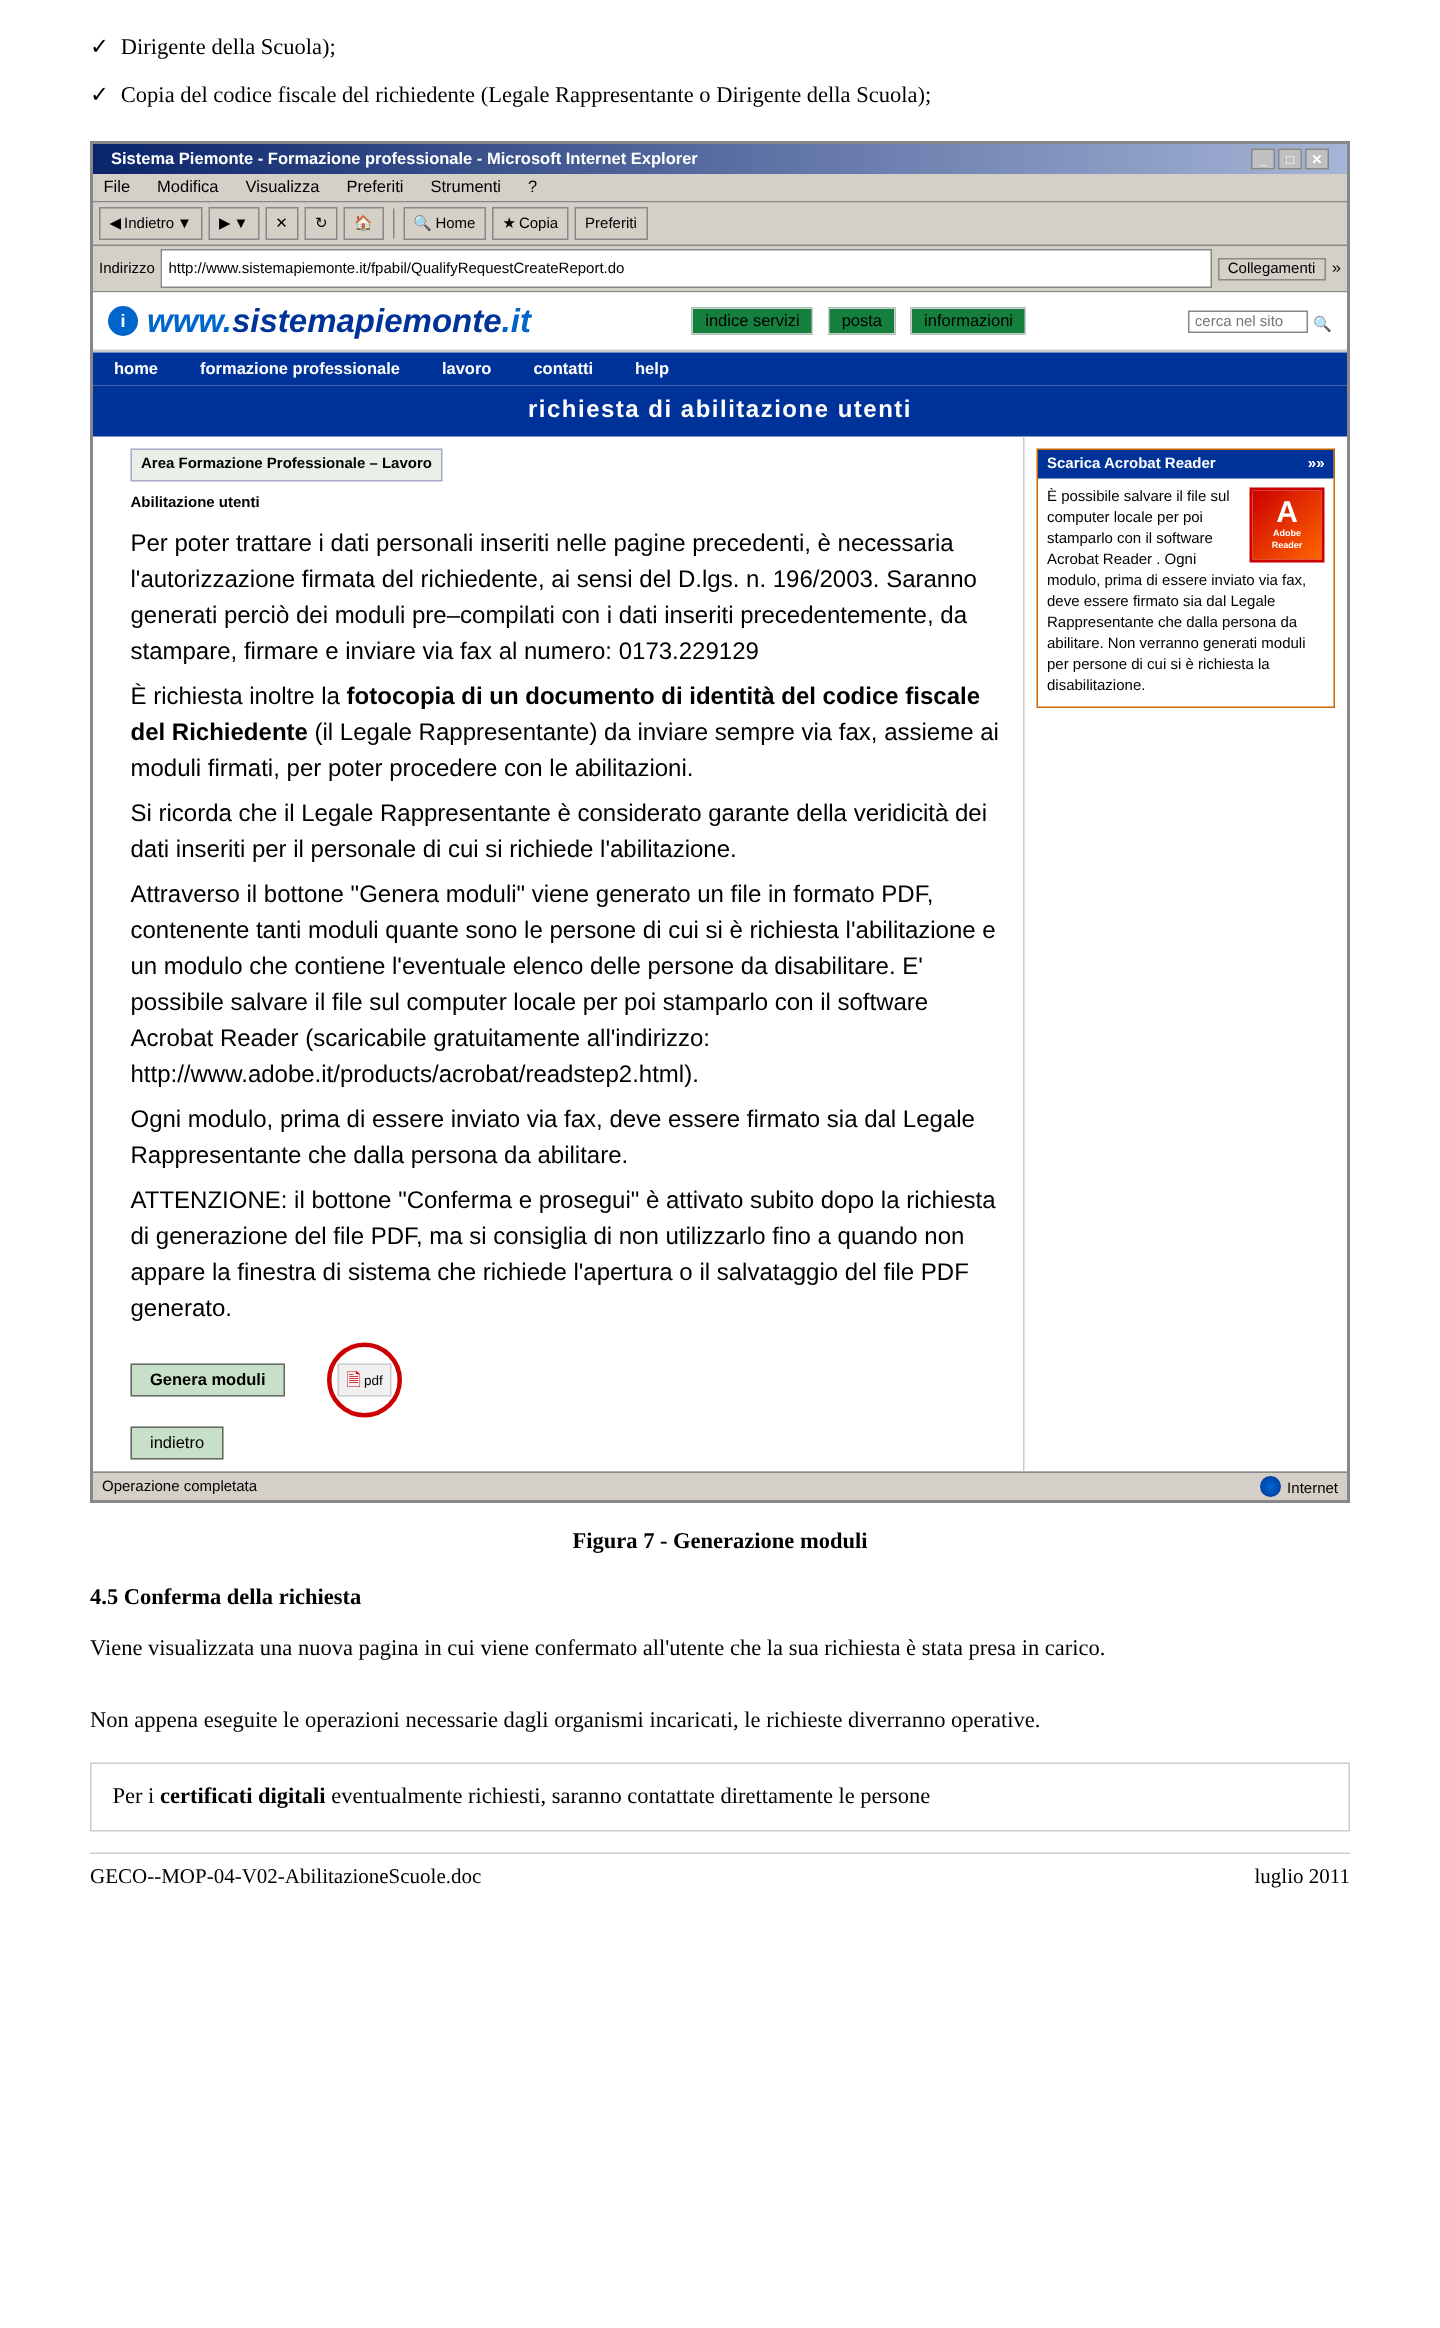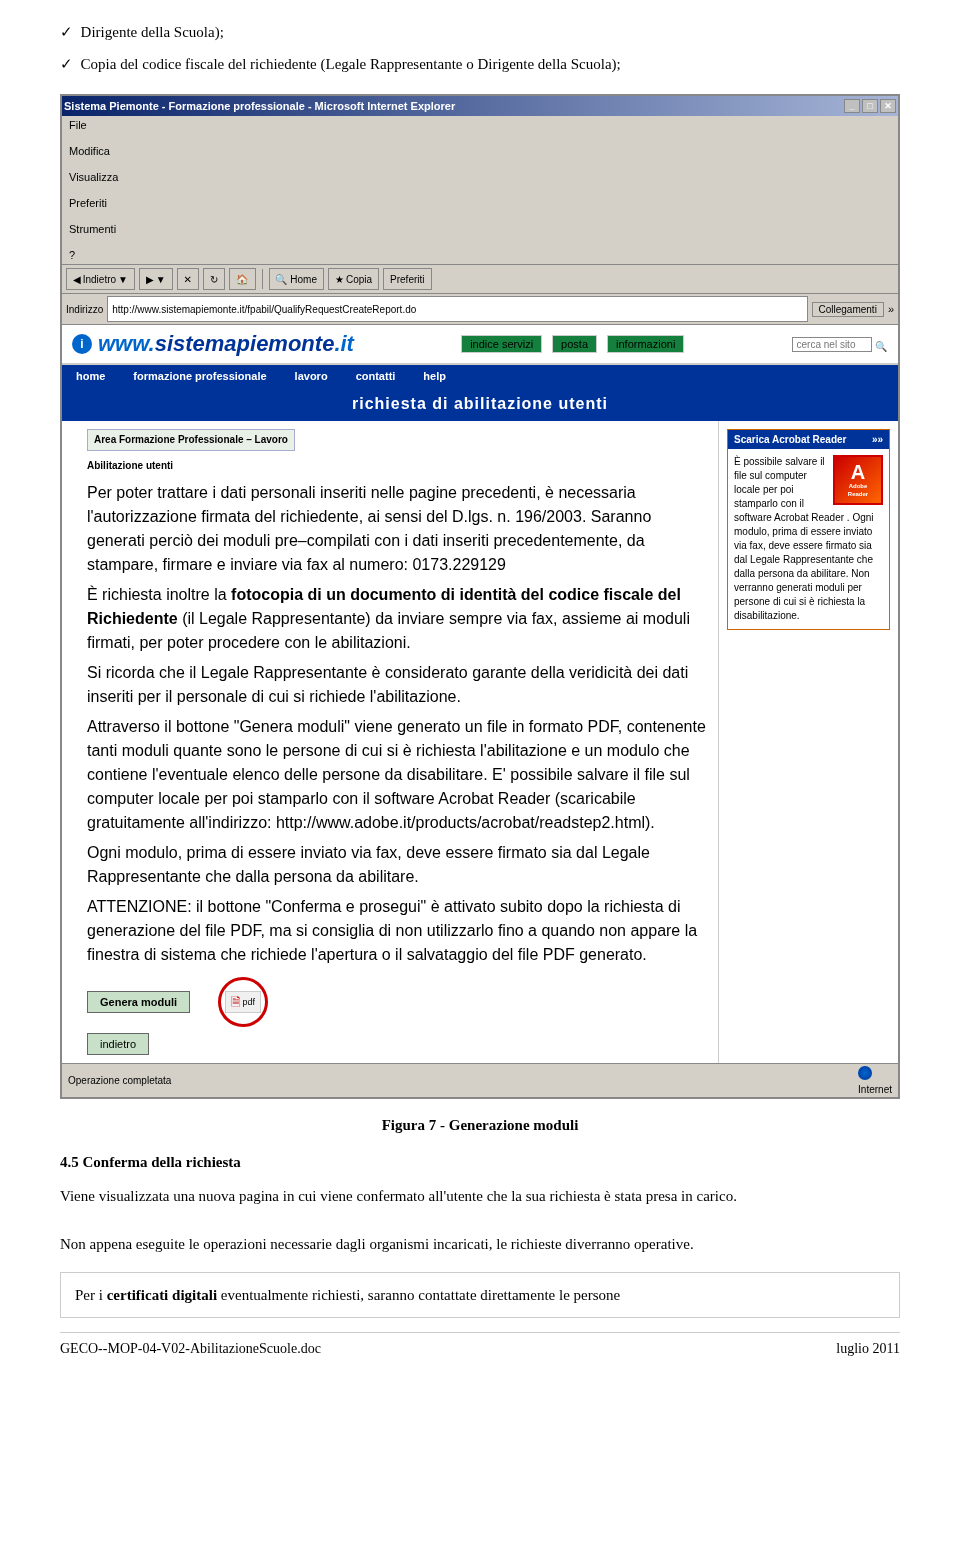--- a/index.html
+++ b/index.html
@@ -36,21 +36,21 @@
       border: 2px solid #888;
       background: #c0c0c0;
       margin: 18px 0 18px 0;
       font-family: Arial, sans-serif;
       font-size: 11px;
     }
 
     .browser-titlebar {
       background: linear-gradient(to right, #0a246a, #a6b5d7);
       color: #fff;
-      padding: 3px 2px;
+      padding: 3px 12px;
       display: flex;
       justify-content: space-between;
       align-items: center;
       font-size: 11px;
       font-weight: bold;
     }
 
     .browser-titlebar-buttons {
       display: flex;
       gap: 2px;
@@ -68,21 +68,20 @@
       cursor: pointer;
     }
 
     .browser-menubar {
       background: #d4d0c8;
       padding: 2px 4px;
       display: flex;
       gap: 12px;
       font-size: 11px;
       border-bottom: 1px solid #888;
-      flex-direction: column;
     }
 
     .menu-item {
       cursor: pointer;
       padding: 1px 3px;
     }
 
     .browser-toolbar {
       background: #d4d0c8;
       padding: 3px 4px;
@@ -312,21 +311,21 @@
       align-items: center;
       gap: 2px;
     }
 
     .pdf-icon {
       color: #cc0000;
       font-size: 12px;
     }
 
     .sidebar-content {
-      width: 180px;
+      width: 216px;
       padding: 8px;
       font-size: 10px;
       border-left: 1px solid #ccc;
     }
 
     .sidebar-box {
       border: 1px solid #cc6600;
       margin-bottom: 10px;
     }
 
@@ -376,23 +375,22 @@
       border-top: 1px solid #888;
       padding: 2px 6px;
       display: flex;
       justify-content: space-between;
       align-items: center;
       font-size: 10px;
     }
 
     .status-internet {
       display: flex;
-      align-items: flex-start;
+      align-items: flex-end;
       gap: 4px;
-      flex-direction: column;
     }
 
     .internet-icon {
       width: 14px;
       height: 14px;
       border-radius: 50%;
       background: radial-gradient(circle, #0066cc, #003399);
       display: inline-block;
     }
 

